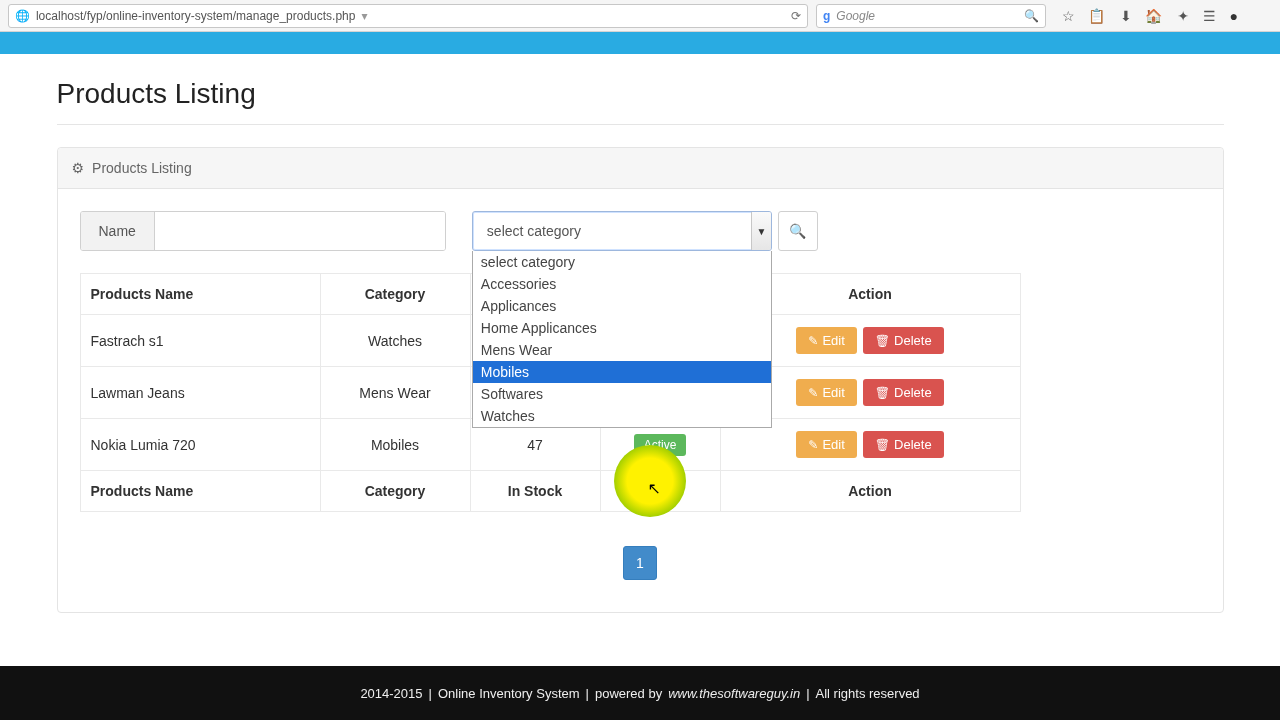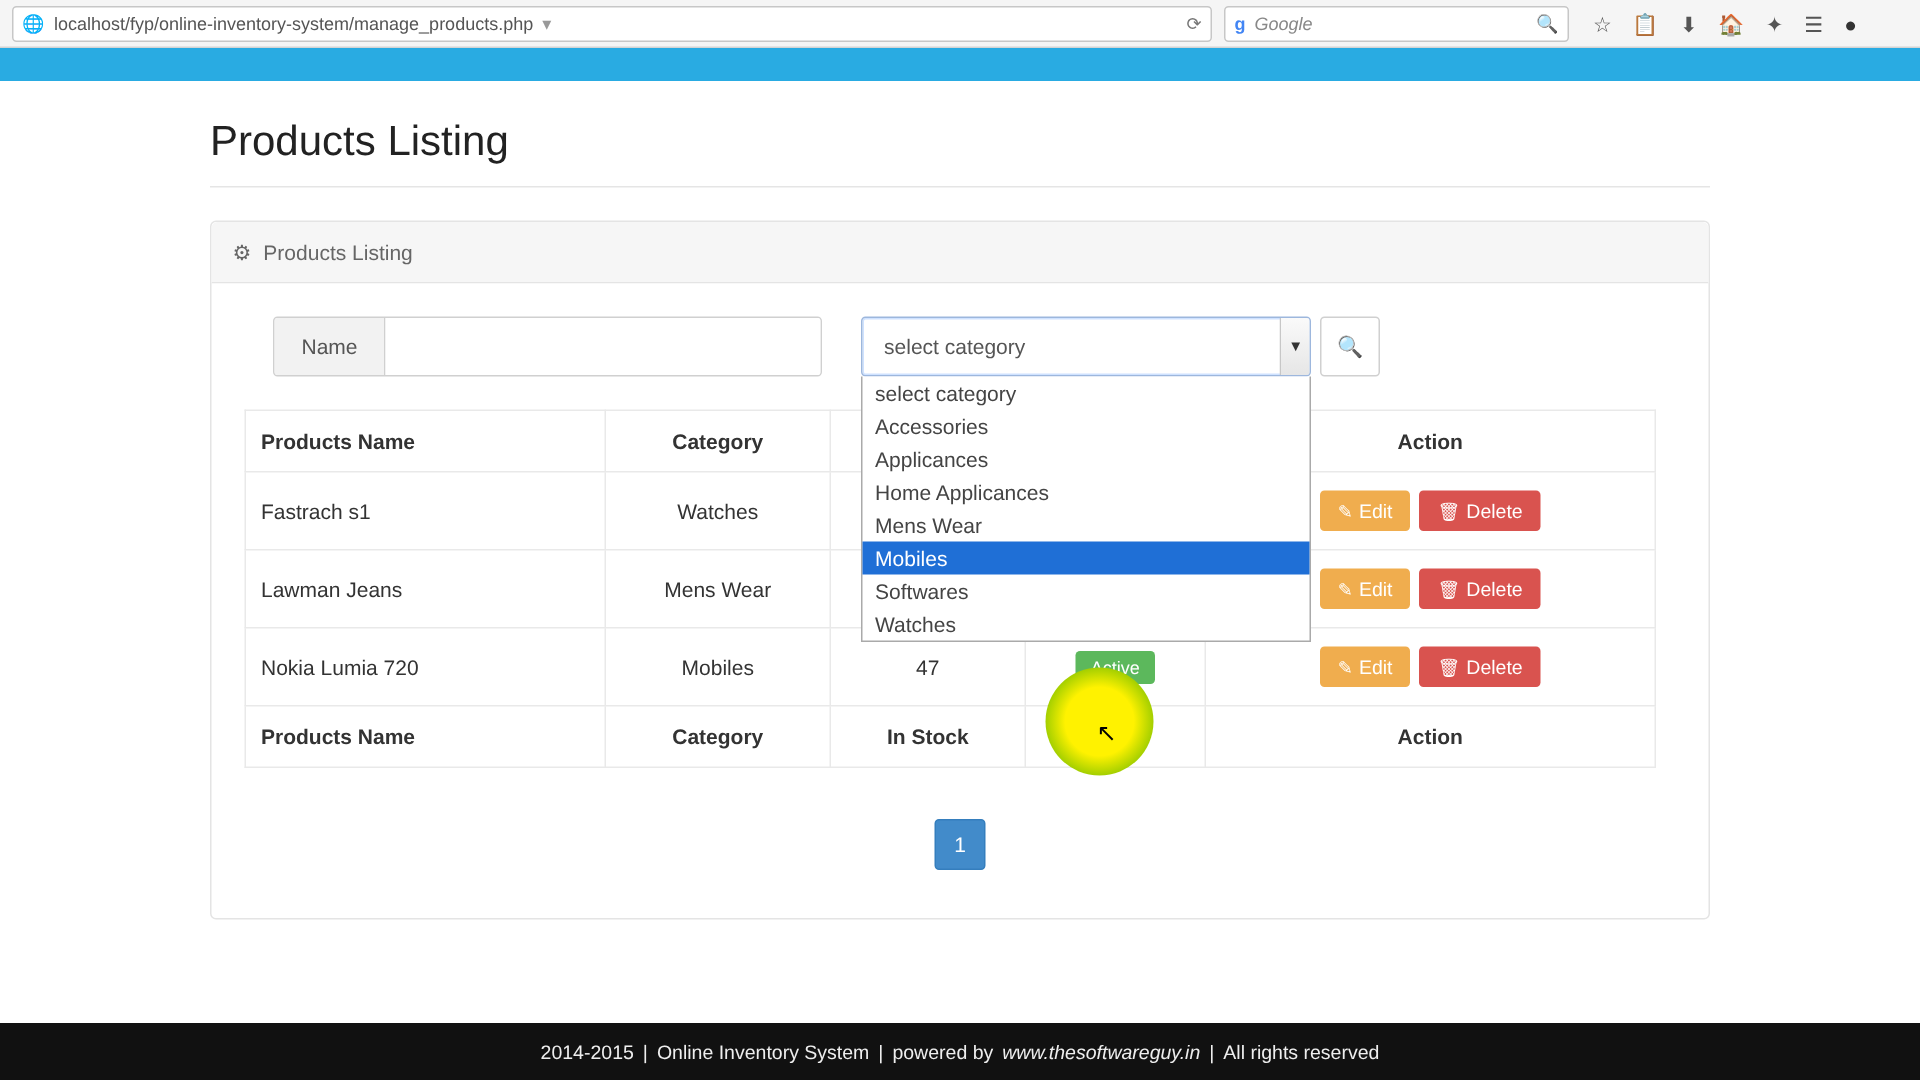--- a/index.html
+++ b/index.html
@@ -30,42 +30,42 @@
   .chrome .search-wrap .mag{margin-left:auto; font-style:normal; color:#777;}
   .chrome .tb-icons{display:flex; gap:14px; margin-left:8px; color:#555; font-size:14px;}
   .chrome .tb-icons span{cursor:default;}
   
   .bluebar{
     height:22px; width:100%;
     background:#29abe2;
   }
   
   .page{
-    width:1000px; margin:0 auto;
+    width:1167px; margin:0 auto;
   }
   h1.page-title{
     font-weight:400; font-size:28px; color:#222;
     padding:24px 0 14px 0;
     border-bottom:1px solid #e5e5e5;
   }
   .panel{
     margin-top:22px;
     border:1px solid #e4e4e4; border-radius:4px;
     background:#fff;
   }
   .panel-heading{
     background:#f6f6f6; border-bottom:1px solid #e4e4e4;
     padding:12px 14px; color:#666; font-size:14px;
     display:flex; align-items:center; gap:8px;
     border-radius:4px 4px 0 0;
   }
   .panel-body{ padding:22px; position:relative; }
 
   
-  .filter-row{ display:flex; align-items:center; gap:26px; margin-bottom:22px;margin-left:19px;}
+  .filter-row{ display:flex; align-items:center; gap:26px; margin-bottom:22px;}
   .name-group{
     display:flex; height:40px; border:1px solid #d0d0d0; border-radius:3px; overflow:hidden;
   }
   .name-group .addon{
     background:#f2f2f2; padding:0 18px; display:flex; align-items:center; font-size:14px; color:#555;
     border-right:1px solid #d0d0d0;
   }
   .name-group input{
     width:290px; border:none; outline:none; padding:0 10px; font-size:14px;
   }
@@ -132,21 +132,21 @@
   .pager{ display:flex; justify-content:center; margin:34px 0 10px 0;}
   .pager a{
     width:34px; height:34px; background:#428bca; color:#fff; border:1px solid #357ebd;
     display:flex; align-items:center; justify-content:center; border-radius:3px; font-size:14px;
     text-decoration:none;
   }
 
   
   .footer{
     position:absolute; left:0; right:0; bottom:0;
-    height:38px; background:#111; color:#eee; font-size:13px;
+    height:54px; background:#111; color:#eee; font-size:13px;
     display:flex; align-items:center; justify-content:center; gap:6px;
   }
   .footer a{color:#eee; text-decoration:none;font-style:italic;}
 
   
   .cursor-spot{
     position:absolute; width:72px; height:72px; border-radius:50%;
     background: radial-gradient(circle, #fff200 0%, #fff200 45%, #a6d000 70%, rgba(255,242,0,0) 85%);
     z-index:60; pointer-events:none;
   }

